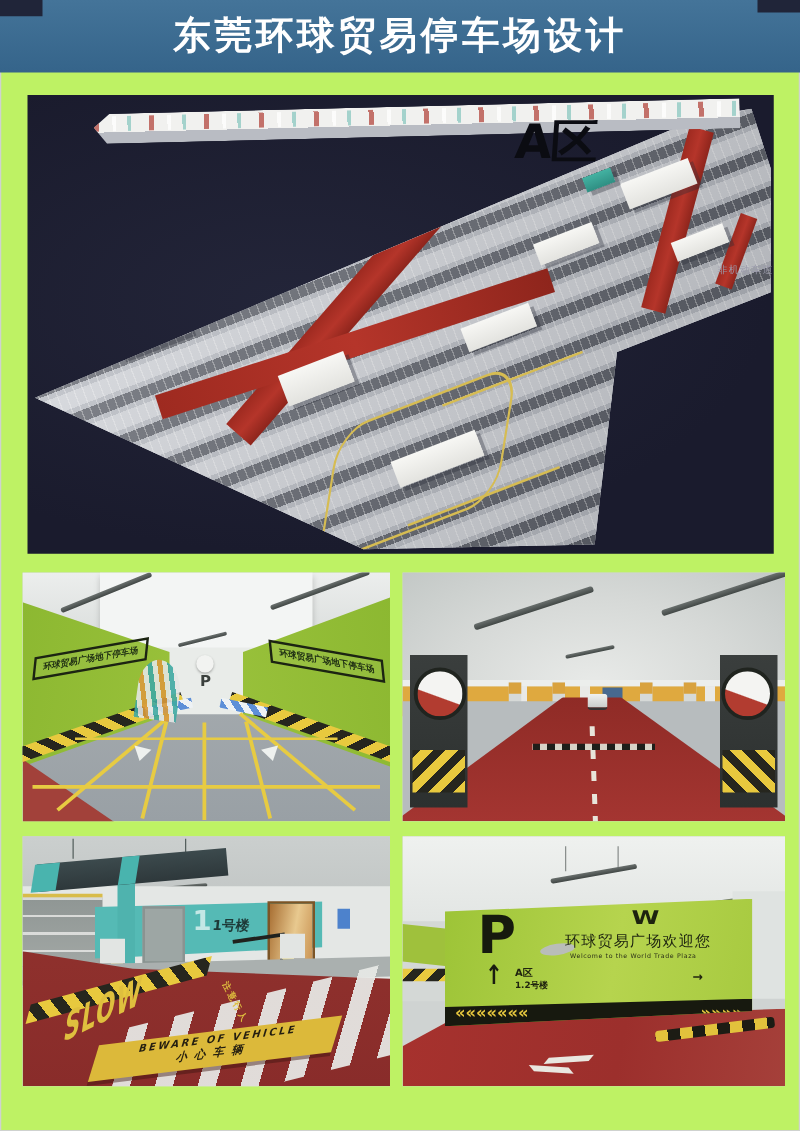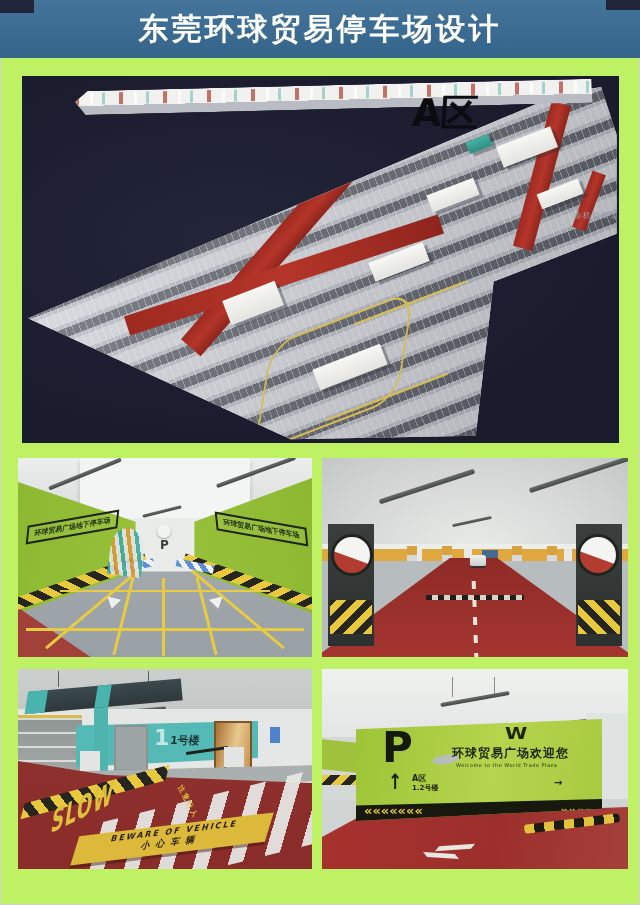--- a/index.html
+++ b/index.html
@@ -194,21 +194,21 @@
   .p4-floor{left:0;top:0;width:100%;height:100%;
     background:linear-gradient(100deg,#a8322e,#9c2f2c 60%,#a5403a);
     clip-path:polygon(0 84%,12% 74%,100% 69%,100% 100%,0 100%);}
   .p4-gwall{left:34px;top:50px;width:246px;height:102px;
     clip-path:polygon(0 10%,100% 0,100% 88%,0 100%);
     background:linear-gradient(100deg,#9dc437,#b6d44e 55%,#a7ca40);}
   .p4-p{left:26px;top:8px;font-size:42px;font-weight:800;color:#161a0e;line-height:1;}
   .p4-swoosh{left:76px;top:36px;width:28px;height:9px;border-radius:50%;
     background:#b9bdb9;transform:rotate(-8deg);}
   .p4-logo{left:152px;top:6px;font-size:15px;font-weight:800;color:#1d230f;transform:scaleX(1.35);}
-  .p4-cn{left:96px;top:26px;font-size:12px;font-weight:700;color:#1d2310;letter-spacing:1px;}
+  .p4-cn{left:96px;top:26px;font-size:12px;font-weight:400;color:#1d2310;letter-spacing:1px;}
   .p4-en{left:100px;top:43px;font-size:5px;color:#2a2f18;letter-spacing:.5px;}
   .p4-up{left:32px;top:52px;font-size:17px;font-weight:700;color:#191c10;transform:scaleY(1.25);}
   .p4-zone{left:56px;top:54px;font-size:8px;font-weight:700;color:#20240f;}
   .p4-bldg{left:56px;top:64px;font-size:7px;font-weight:700;color:#20240f;}
   .p4-rarrow{left:198px;top:58px;font-size:10px;font-weight:700;color:#20240f;}
   .p4-gband{left:0;bottom:0;width:100%;height:22px;background:#17190f;
     clip-path:polygon(0 30%,100% 0,100% 100%,0 100%);
     color:#e5c63e;font-size:13px;font-weight:800;line-height:24px;}
   .p4-gband .chl{position:absolute;left:8px;}
   .p4-gband .chr{position:absolute;right:8px;}

